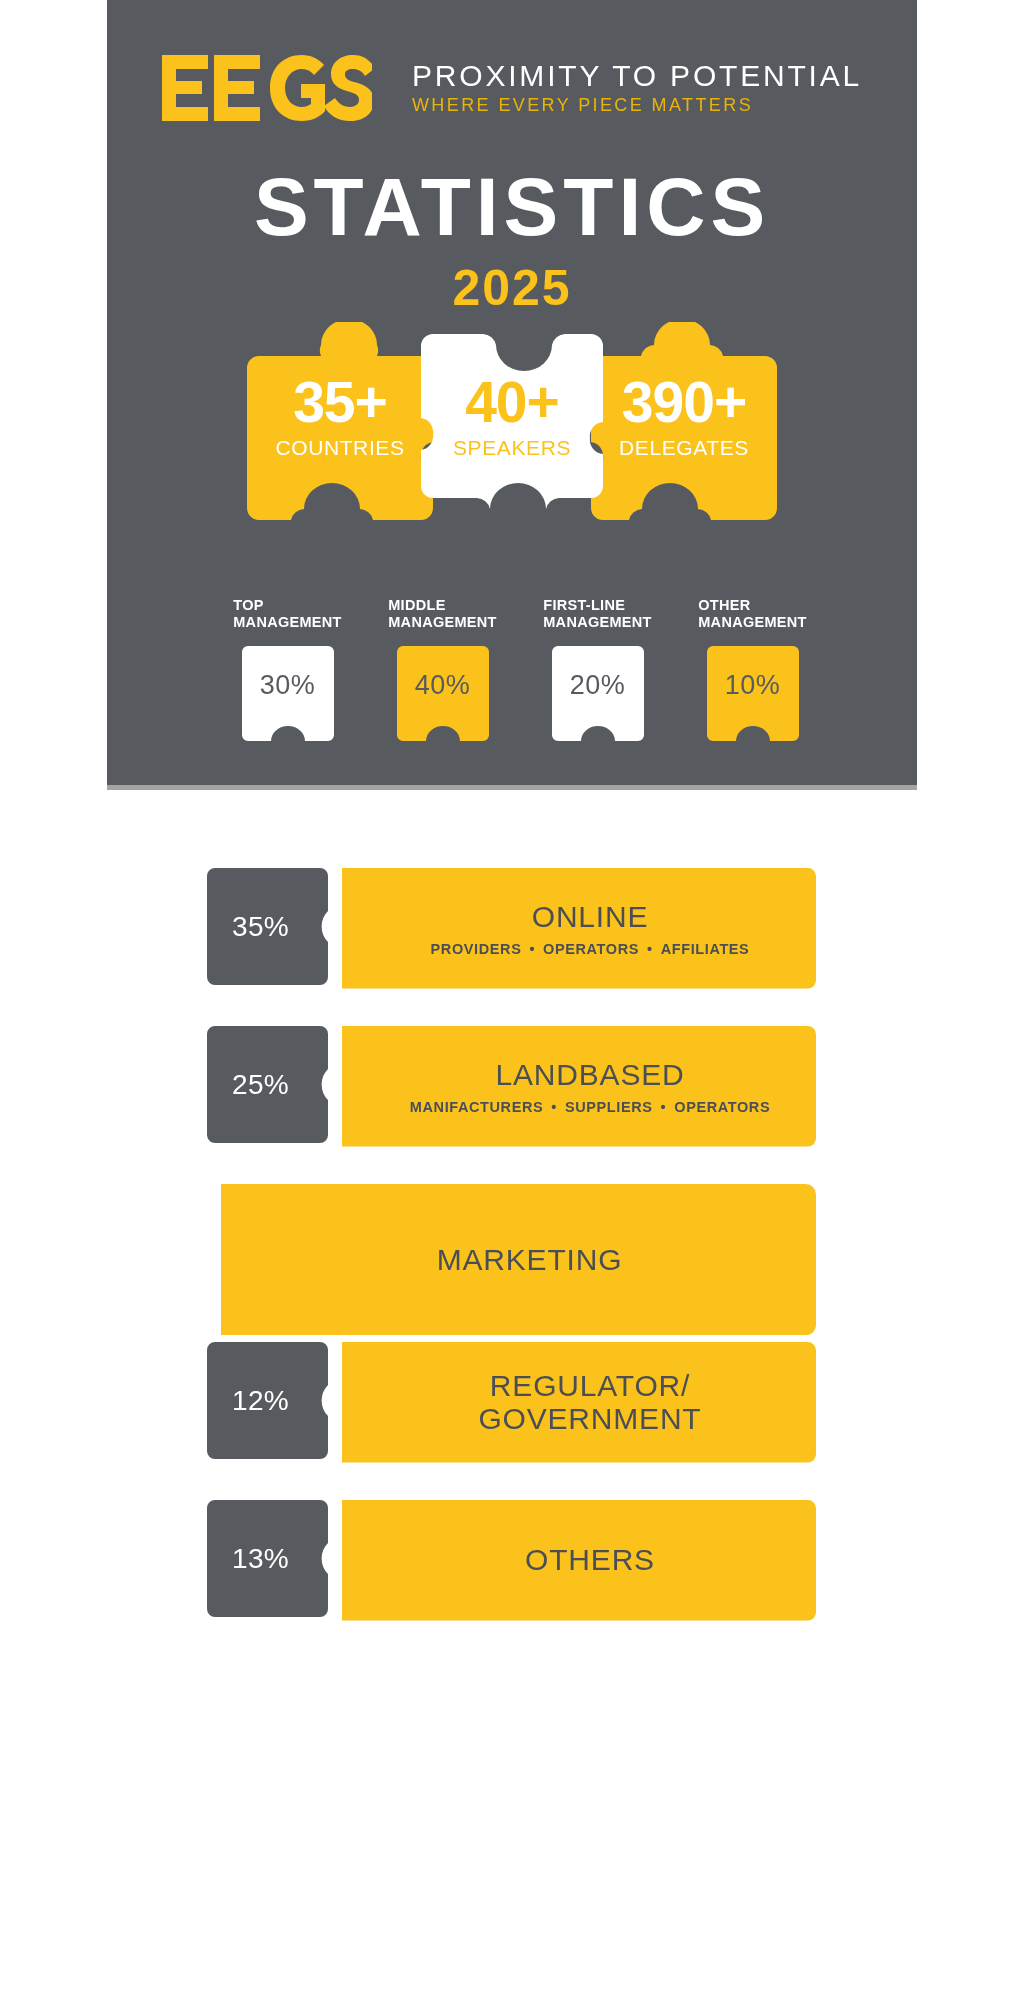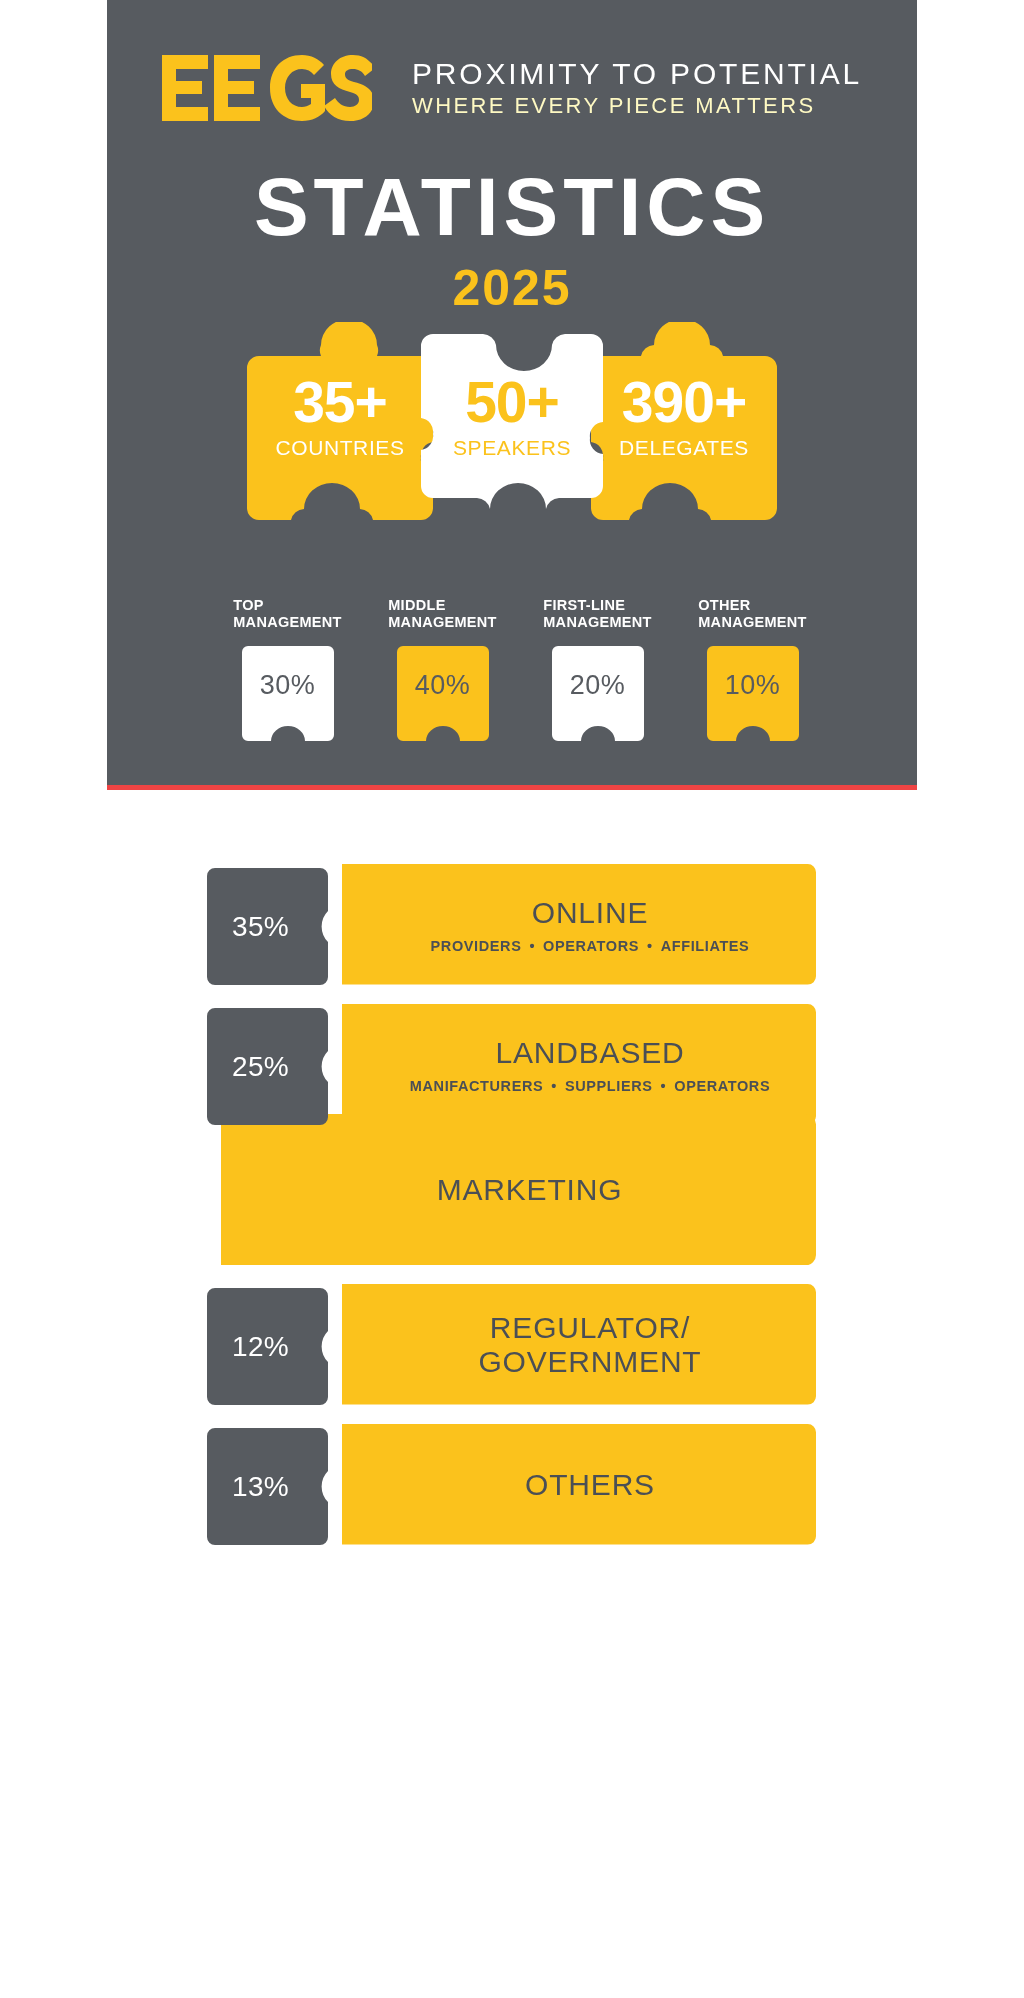--- a/index.html
+++ b/index.html
@@ -16,21 +16,21 @@
     margin:0 auto;
     background:#ffffff;
   }
 
   
   .top-panel {
     position:relative;
     width:100%;
     height:790px;
     background:#575b60;
-    border-bottom:5px solid #ef4444;
+    border-bottom:5px solid #a3a3a3;
     text-decoration:underline;
   }
 
   
   .logo-row {
     position:absolute;
     left:0; right:0; top:55px;
     display:flex;
     align-items:center;
     justify-content:center;
@@ -44,22 +44,22 @@
   .tagline { display:flex; flex-direction:column; justify-content:center; }
   .tag-1 {
     color:#ffffff;
     font-size:30px;
     letter-spacing:2.8px;
     font-weight:400;
     line-height:1.12;
     white-space:nowrap;
   }
   .tag-2 {
-    color:#fef9c3;
-    font-size:22px;
+    color:#eab308;
+    font-size:18px;
     letter-spacing:2.4px;
     font-weight:300;
     line-height:1.25;
     white-space:nowrap;
     margin-top:1px;
   }
 
   
   .stats-title {
     position:absolute;
@@ -170,22 +170,22 @@
   
   .bottom-panel {
     position:relative;
     width:100%;
     padding-top:78px;
     background:#ffffff;
   }
   .seg-row {
     position:relative;
     display:flex;
-    align-items:flex-end;
-    margin:0 0 23px 0;
+    align-items:flex-start;
+    margin:0 0 41px 0;
     padding-left:100px;
     padding-right:101px;
     height:117px;
   }
   .seg-pct-box {
     position:relative;
     width:121px;
     flex:0 0 121px;
     z-index:2;
   }
@@ -294,21 +294,21 @@
 
       <div class="puzzle mid">
         <svg viewBox="0 0 186 222" xmlns="http://www.w3.org/2000/svg">
           <path fill="#ffffff" d="
             M14 12 h50 a14 14 0 0 1 13 11 a28 26 0 0 0 56 0 a14 14 0 0 1 13 -11 h26 a12 12 0 0 1 12 12
             v76 a14 14 0 0 0 -13 16 a14 14 0 0 0 13 16 v32 a12 12 0 0 1 -12 12
             h-32 a14 14 0 0 0 -13 11 a28 26 0 0 0 -56 0 a14 14 0 0 0 -13 -11
             h-44 a12 12 0 0 1 -12 -12 v-36 a14 14 0 0 0 12 -16 a14 14 0 0 0 -12 -16 v-72 a12 12 0 0 1 12 -12 z"></path>
         </svg>
         <div class="puzzle-text pc-yellow">
-          <span class="puzzle-num">50+</span>
+          <span class="puzzle-num">40+</span>
           <span class="puzzle-label">SPEAKERS</span>
         </div>
       </div>
 
       <div class="puzzle">
         <svg viewBox="0 0 186 222" xmlns="http://www.w3.org/2000/svg">
           <path fill="#fbc21c" d="
             M12 34 h38 a14 14 0 0 1 13 -11 a28 26 0 0 1 56 0 a14 14 0 0 1 13 11 h42 a12 12 0 0 1 12 12
             v140 a12 12 0 0 1 -12 12 h-54 a14 14 0 0 0 -13 -11 a28 26 0 0 0 -56 0 a14 14 0 0 0 -13 11
             h-26 a12 12 0 0 1 -12 -12 v-34 a14 14 0 0 0 12 -16 a14 14 0 0 0 -12 -16 v-74 a12 12 0 0 1 12 -12 z"></path>

